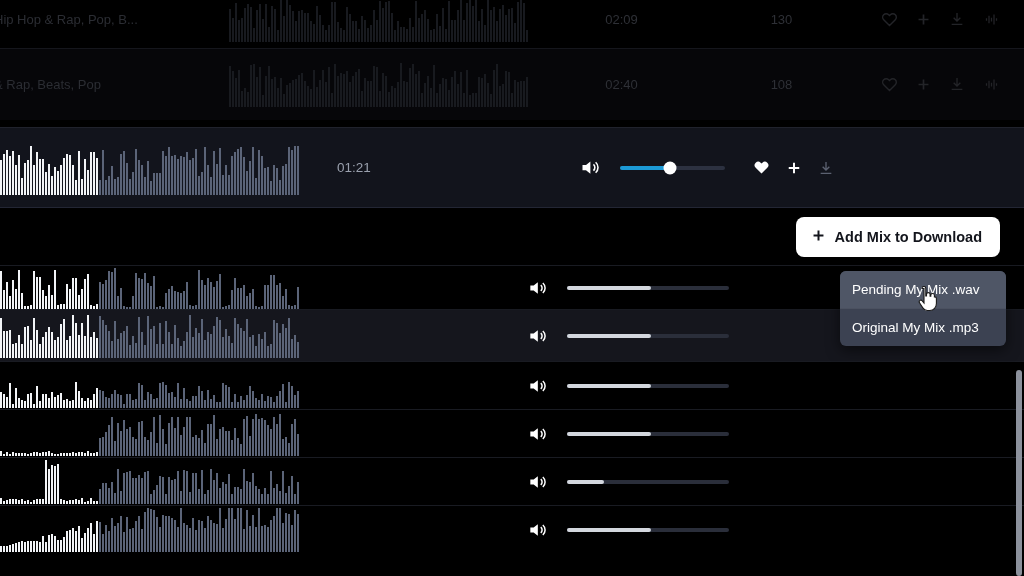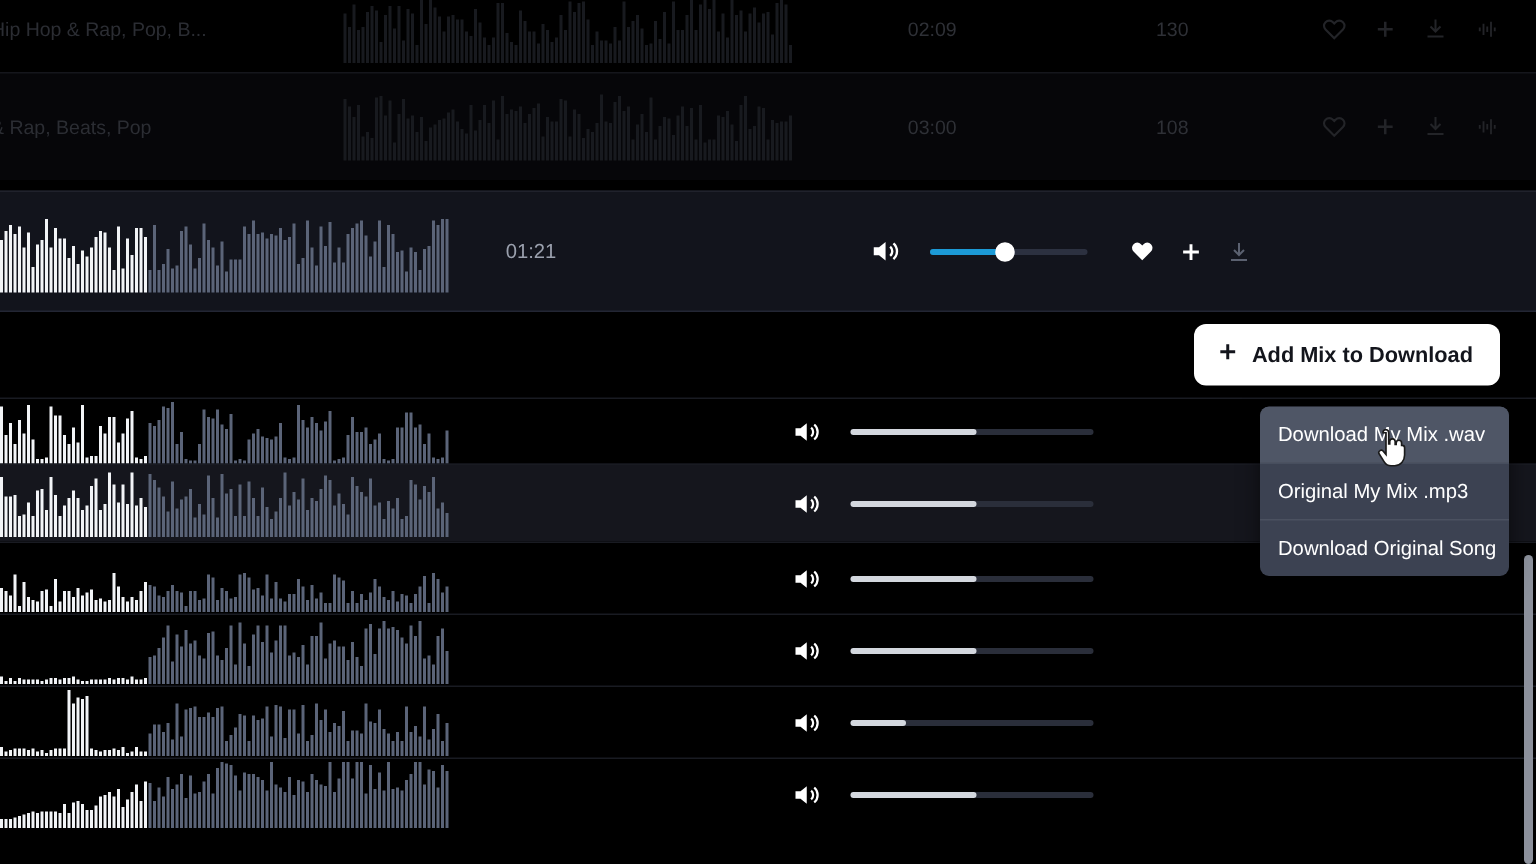--- a/index.html
+++ b/index.html
@@ -380,21 +380,21 @@
           <i style="height: 78.9382%; background: rgb(24, 26, 31);"></i>
           <i style="height: 76.9961%; background: rgb(24, 26, 31);"></i>
           <i style="height: 29.6693%; background: rgb(24, 26, 31);"></i>
           <i style="height: 59.7903%; background: rgb(24, 26, 31);"></i>
           <i style="height: 54.1914%; background: rgb(24, 26, 31);"></i>
           <i style="height: 55.6813%; background: rgb(24, 26, 31);"></i>
           <i style="height: 55.8814%; background: rgb(24, 26, 31);"></i>
           <i style="height: 65.6261%; background: rgb(24, 26, 31);"></i>
         </div>
       </div>
-    <div class="song-dur">03:00</div>
+    <div class="song-dur">02:40</div>
     <div class="song-bpm">108</div>
     <div class="song-actions">
       <span class="ico">
           <svg width="17" height="17" viewBox="0 0 24 24" fill="none" stroke="currentColor" stroke-width="2">
             <path d="M12 20.5 3.8 12.3a4.9 4.9 0 1 1 7-7l1.2 1.2 1.2-1.2a4.9 4.9 0 1 1 7 7z"></path>
           </svg>
         </span>
       <span class="ico">
           <svg width="17" height="17" viewBox="0 0 24 24" stroke="currentColor" stroke-width="2.4">
             <path d="M12 5v14M5 12h14"></path>
@@ -1265,23 +1265,22 @@
             </svg>
           </span>
           <div class="stem-slider">
             <div class="fill" style="width:52%"></div>
           </div>
         </div>
       </div>
     </div>
 
   <div class="dropdown" id="dropdown">
-      <div class="item hover">Download My Mix .wav</div>
+      <div class="item hover">Pending My Mix .wav</div>
       <div class="item">Original My Mix .mp3</div>
-      <div class="item">Download Original Song</div>
     </div>
 
   <div class="scrollbar"></div>
 
   <div class="cursor" style="left: 916px; top: 286px;">
     <svg width="22" height="26" viewBox="0 0 22 26">
       <path d="M6 2.5c0-1.1.8-2 1.9-2s1.9.9 1.9 2v7.4h.7V8.4c0-1 .8-1.8 1.8-1.8s1.8.8 1.8 1.8v1.9h.7V9.3c0-1 .8-1.8 1.8-1.8s1.8.8 1.8 1.8v1.6h.4c.9 0 1.6.7 1.6 1.6v4.9c0 3.8-2.6 7.1-6.6 7.1h-2.4c-2.3 0-3.6-1-4.6-2.6l-3.3-5.2c-.5-.8-.3-1.8.5-2.3.7-.5 1.7-.3 2.2.4l1.8 2.2V2.5z" fill="#ffffff" stroke="#1a1a1a" stroke-width="1.1"></path>
     </svg>
   </div>
 

